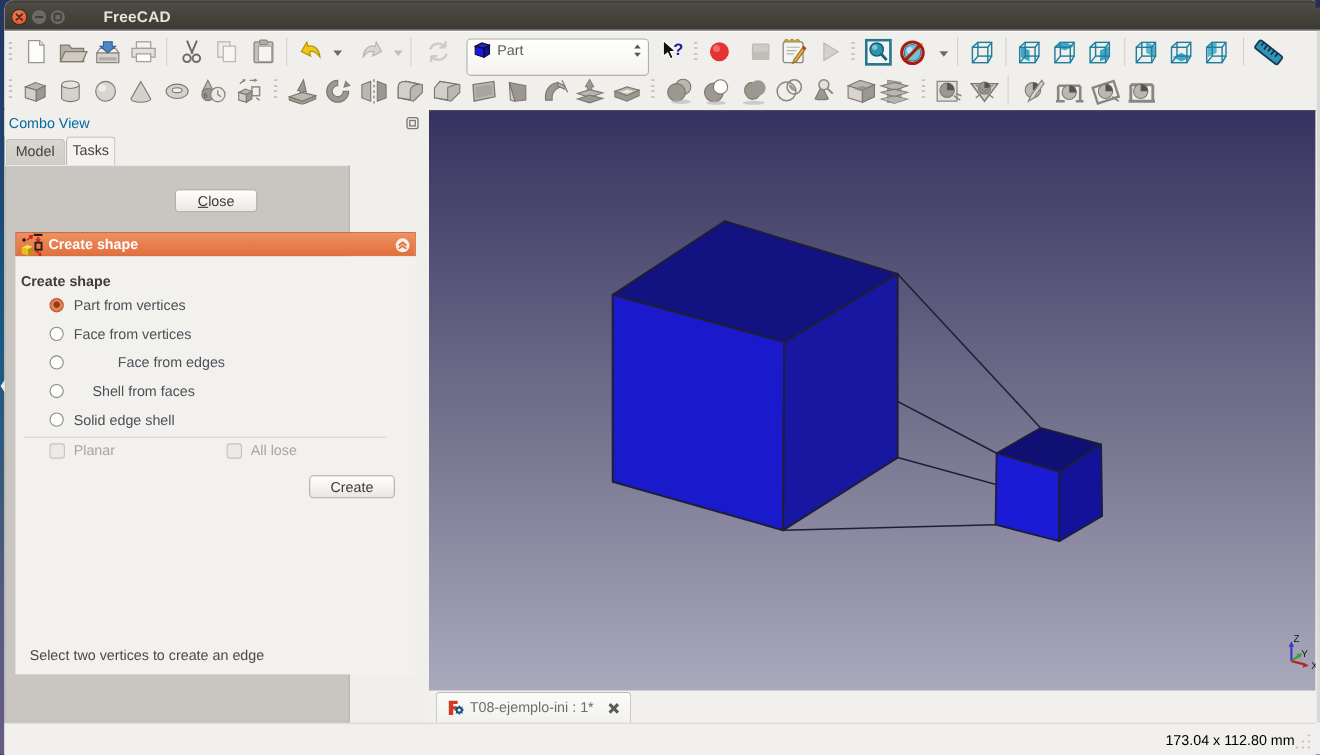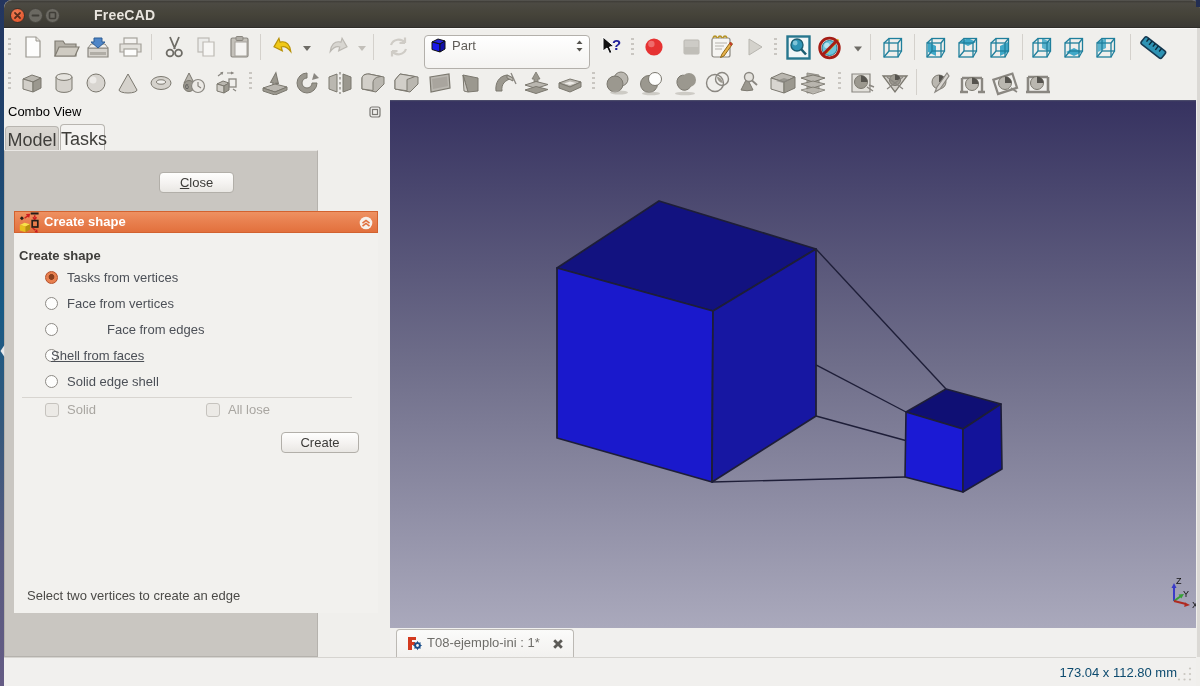--- a/index.html
+++ b/index.html
@@ -21,22 +21,22 @@
   box-shadow:inset 0 1px 0 #fbfaf9;}
 .ic{position:absolute;}
 .sep{position:absolute;width:1px;height:26px;background:#d4d1cc;}
 .grip{position:absolute;width:3px;height:18px;
   background:repeating-linear-gradient(180deg,#c9c6c1 0 2px,#f0efec 2px 5px);}
 .combo{position:absolute;left:420px;top:6px;width:166px;height:34px;box-sizing:border-box;
   background:linear-gradient(180deg,#ffffff,#f4f3f1);border:1px solid #b3b0ab;border-radius:4px;}
 .combo span{position:absolute;left:27px;top:2px;font-size:13px;color:#5f5c57;}
 
 .dockhead{position:absolute;left:4px;top:100px;width:383px;height:24px;background:#f0efec;}
-.dockhead .t{position:absolute;left:4px;top:4px;font-size:13px;color:#000000;}
-.tab{position:absolute;box-sizing:border-box;font-size:18px;color:#3f3e3b;text-align:center;
+.dockhead .t{position:absolute;left:4px;top:4px;font-size:13px;color:#0369a1;}
+.tab{position:absolute;box-sizing:border-box;font-size:13px;color:#3f3e3b;text-align:center;
   border:1px solid #b8b5b0;border-bottom:none;border-top-left-radius:4px;border-top-right-radius:4px;}
 .tab.inactive{background:linear-gradient(180deg,#dad7d2,#cfccc7);}
 .tab.active{background:#f4f3f1;}
 .dockbody{position:absolute;left:4px;top:150px;width:314px;height:507px;background:#c9c6c1;
   border:1px solid #b5b2ad;border-top:1px solid #e9e7e4;box-sizing:border-box;}
 .btn{position:absolute;box-sizing:border-box;background:linear-gradient(180deg,#fefefd 0%,#f4f2f0 55%,#e9e7e3 100%);
   border:1px solid #b2afa9;border-radius:4px;font-size:13px;color:#3c3b38;text-align:center;}
 .ohead{position:absolute;left:9px;top:60px;width:364px;height:22px;
   background:linear-gradient(180deg,#ee9161 0%,#e87f4e 50%,#e2703d 100%);
   border:1px solid #d2622f;box-sizing:border-box;}
@@ -53,21 +53,21 @@
 .groupt{position:absolute;left:14px;top:97px;font-size:13px;font-weight:bold;color:#3e3d3a;}
 .hint{position:absolute;left:22px;top:437px;font-size:13px;color:#4b4a47;}
 
 .tabbar{position:absolute;left:390px;top:628px;width:806px;height:29px;background:#f1f0ee;text-align:center;}
 .doctab{position:absolute;left:6px;top:1px;width:178px;height:28px;box-sizing:border-box;
   background:linear-gradient(180deg,#fbfbfa,#f2f1ef);border:1px solid #bcb9b4;border-bottom:none;
   border-top-left-radius:4px;border-top-right-radius:4px;}
 .doctab .txt{position:absolute;left:30px;top:5px;font-size:13px;color:#6e6d69;}
 .statusbar{position:absolute;left:4px;top:657px;width:1192px;height:29px;background:#f1f0ee;
   border-top:1px solid #d6d4d0;}
-.status-text{position:absolute;right:19px;top:7px;font-size:13px;color:#0c4a6e;}
+.status-text{position:absolute;right:19px;top:7px;font-size:13px;color:#000000;}
 .viewport{position:absolute;left:390px;top:100px;width:806px;height:528px;}
 </style>
 </head>
 <body>
 <div class="win"></div>
 <div class="titlebar" style="left:4px;top:0px;">
   <div class="wbtn wclose">
       <svg width="13" height="13" viewBox="0 0 13 13" style="position:absolute;left:0;top:0;">
         <path d="M4 4 L9 9 M9 4 L4 9" stroke="#5b2d1c" stroke-width="1.8" stroke-linecap="round"></path>
       </svg>
@@ -458,32 +458,32 @@
       </svg>
     <span class="txt">Create shape</span>
     <svg style="position:absolute;right:4px;top:4px;" width="14" height="14" viewBox="0 0 14 14">
       <circle cx="7" cy="7" r="6.3" fill="#f6f0ea"></circle>
       <path d="M3.5 7.2 L7 4.4 L10.5 7.2 M3.5 10.2 L7 7.4 L10.5 10.2" stroke="#e0703f" stroke-width="1.6" fill="none"></path>
     </svg>
   </div>
   <div class="white-box"></div>
   <div class="groupt">Create shape</div>
   <div class="radio sel" style="left:40px;top:120px;"></div>
-  <div class="rlabel" style="left:62px;top:119px;">Tasks from vertices</div>
+  <div class="rlabel" style="left:62px;top:119px;">Part from vertices</div>
   <div class="radio" style="left:40px;top:146px;"></div>
   <div class="rlabel" style="left:62px;top:145px;">Face from vertices</div>
   <div class="radio" style="left:40px;top:172px;"></div>
   <div class="rlabel" style="left:62px;top:171px;margin-left:40px;">Face from edges</div>
   <div class="radio" style="left:40px;top:198px;"></div>
-  <div class="rlabel" style="left:46px;top:197px;text-decoration:underline;">Shell from faces</div>
+  <div class="rlabel" style="left:79px;top:197px;">Shell from faces</div>
   <div class="radio" style="left:40px;top:224px;"></div>
   <div class="rlabel" style="left:62px;top:223px;">Solid edge shell</div>
   <div class="hsep"></div>
   <div class="chk" style="left:40px;top:252px;"></div>
-  <div class="clabel" style="left:62px;top:251px;">Solid</div>
+  <div class="clabel" style="left:62px;top:251px;">Planar</div>
   <div class="chk" style="left:201px;top:252px;"></div>
   <div class="clabel" style="left:223px;top:251px;">All lose</div>
   <div class="btn" style="left:276px;top:281px;width:78px;height:21px;padding-top:2px;">Create</div>
   <div class="hint">Select two vertices to create an edge</div>
 </div>
 <svg class="abs" style="left:369px;top:106px;" width="12" height="12" viewBox="0 0 12 12">
   <rect x="1" y="1" width="10" height="10" rx="2" fill="none" stroke="#7a7874" stroke-width="1.2"></rect>
   <rect x="3.5" y="3.5" width="5" height="5" fill="none" stroke="#7a7874" stroke-width="1.2"></rect>
 </svg>
 <svg class="viewport" viewBox="390 100 806 528">

